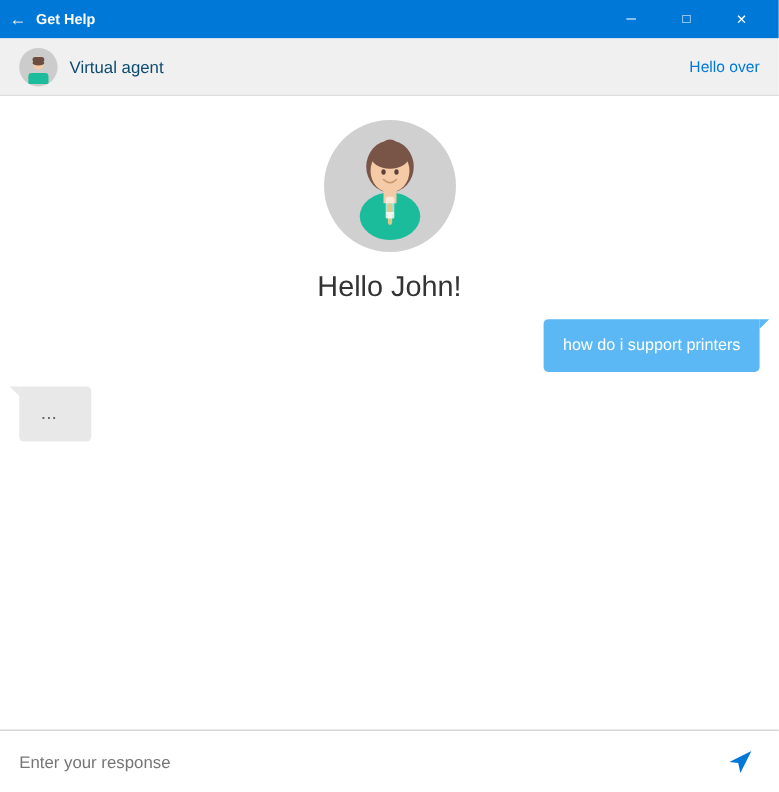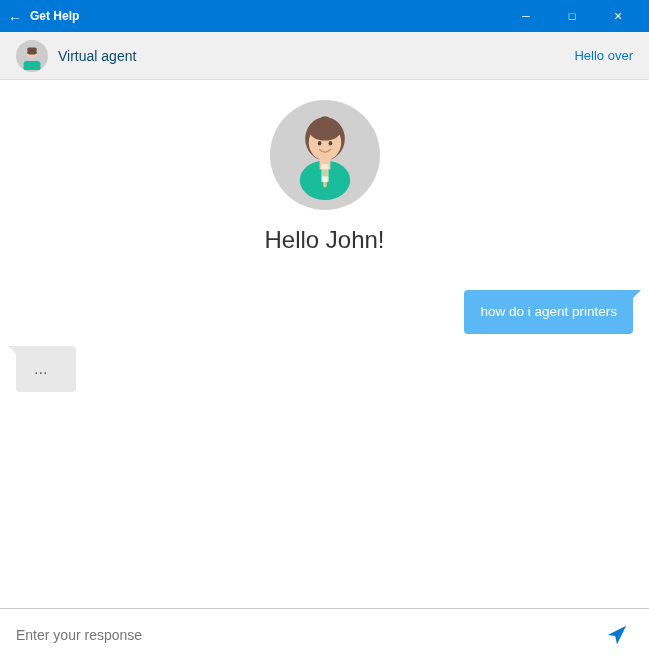--- a/index.html
+++ b/index.html
@@ -127,21 +127,21 @@
       margin-bottom: 16px;
       display: flex;
       align-items: center;
       justify-content: center;
       overflow: hidden;
     }
 
     .greeting-text {
       font-size: 24px;
       color: #333;
-      margin-bottom: 36px;
+      margin-bottom: 12px;
       font-weight: 400;
     }
 
     
     .messages-container {
       width: 100%;
       display: flex;
       flex-direction: column;
       gap: 12px;
     }
@@ -323,21 +323,21 @@
       <ellipse cx="56" cy="37" rx="2" ry="2.5" fill="#5d4037"></ellipse>
     </svg>
   </div>
 
   <div class="greeting-text">Hello John!</div>
 
   <div class="messages-container">
 
 
     <div class="message-row user">
-      <div class="message-bubble user-bubble">how do i agent printers</div>
+      <div class="message-bubble user-bubble">how do i support printers</div>
     </div>
 
     <div class="message-row agent">
       <div class="typing-bubble">...</div>
     </div>
 
   </div>
 </div>
 
 <div class="input-area">

